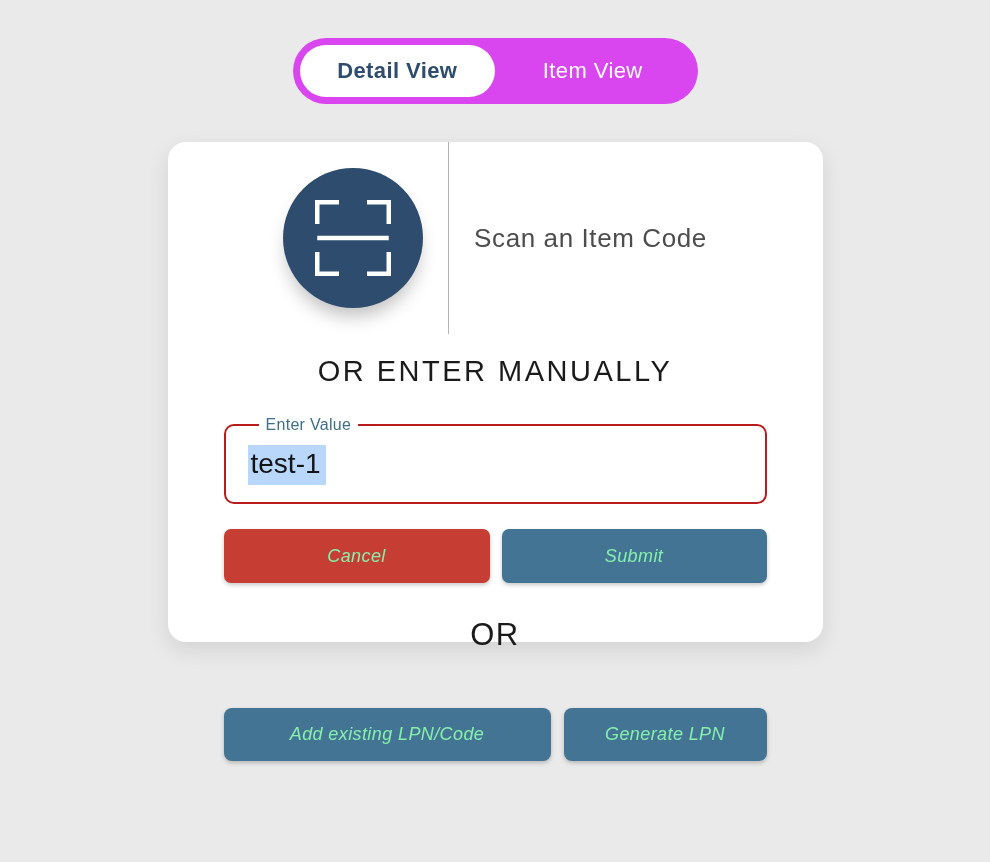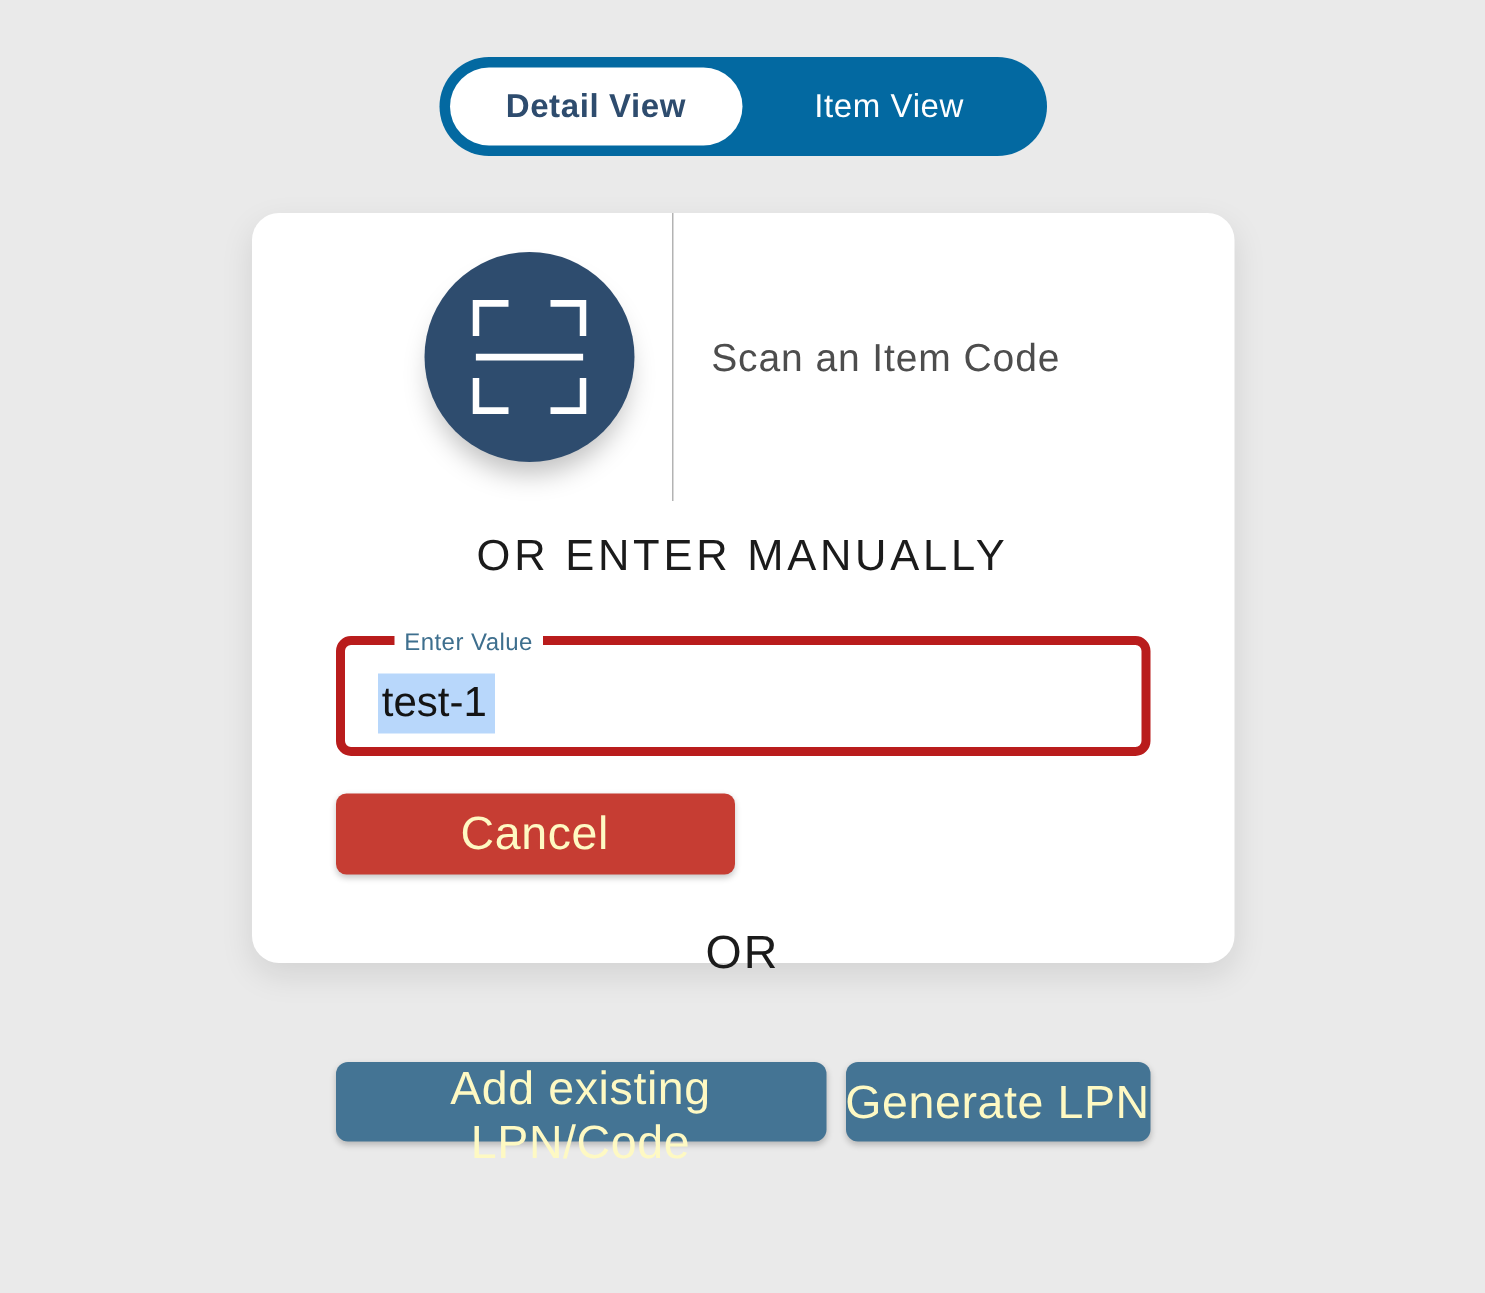--- a/index.html
+++ b/index.html
@@ -8,21 +8,21 @@
     background: #eaeaea;
     font-family: "Liberation Sans", "DejaVu Sans", sans-serif;
     overflow: hidden;
   }
   .page { width: 990px; height: 862px; position: relative; }
 
   
   .toggle {
     width: 405px; height: 66px;
     margin: 38px auto 16px;
-    background: #0369a1;
+    background: #d946ef;
     border-radius: 33px;
     display: flex;
     padding: 7px;
   }
   .tab {
     flex: 1;
     border: none;
     background: transparent;
     border-radius: 26px;
     font-family: inherit;
@@ -88,21 +88,21 @@
     font-weight: 400;
     white-space: nowrap;
   }
 
   
   .field {
     position: relative;
     margin-top: 36px;
     width: 543px;
     height: 80px;
-    border: 6px solid #b91c1c;
+    border: 2px solid #b91c1c;
     border-radius: 10px;
     text-decoration: underline;
   }
   .field-label {
     position: absolute;
     top: -11px;
     left: 33px;
     background: #ffffff;
     padding: 0 7px;
     font-size: 16px;
@@ -120,26 +120,27 @@
   }
   .field-value .selected {
     background: #b8d7fb;
     padding: 3px 5px 6px 3px;
   }
 
   
   .btn {
     border: none;
     border-radius: 7px;
-    color: #fef9c3;
+    color: #86efac;
     font-family: inherit;
-    font-size: 31px;
+    font-size: 18px;
     letter-spacing: 0.4px;
     cursor: pointer;
     box-shadow: 0 2px 4px rgba(0,0,0,0.22);
+    font-style: italic;
   }
   .btn-row {
     margin-top: 25px;
     display: flex;
     gap: 12px;
   }
   .btn.cancel { width: 266px; height: 54px; background: #c63d33; }
   .btn.submit { width: 265px; height: 54px; background: #447494; }
 
   .or {
@@ -189,20 +190,21 @@
 
     <div class="heading">OR ENTER MANUALLY</div>
 
     <div class="field">
       <span class="field-label">Enter Value</span>
       <span class="field-value"><span class="selected">test-1</span></span>
     </div>
 
     <div class="btn-row">
       <button class="btn cancel">Cancel</button>
+      <button class="btn submit">Submit</button>
     </div>
 
     <div class="or">OR</div>
 
     <div class="lpn-row">
       <button class="btn lpn add-lpn">Add existing LPN/Code</button>
       <button class="btn lpn gen-lpn">Generate LPN</button>
     </div>
 
   </div>

